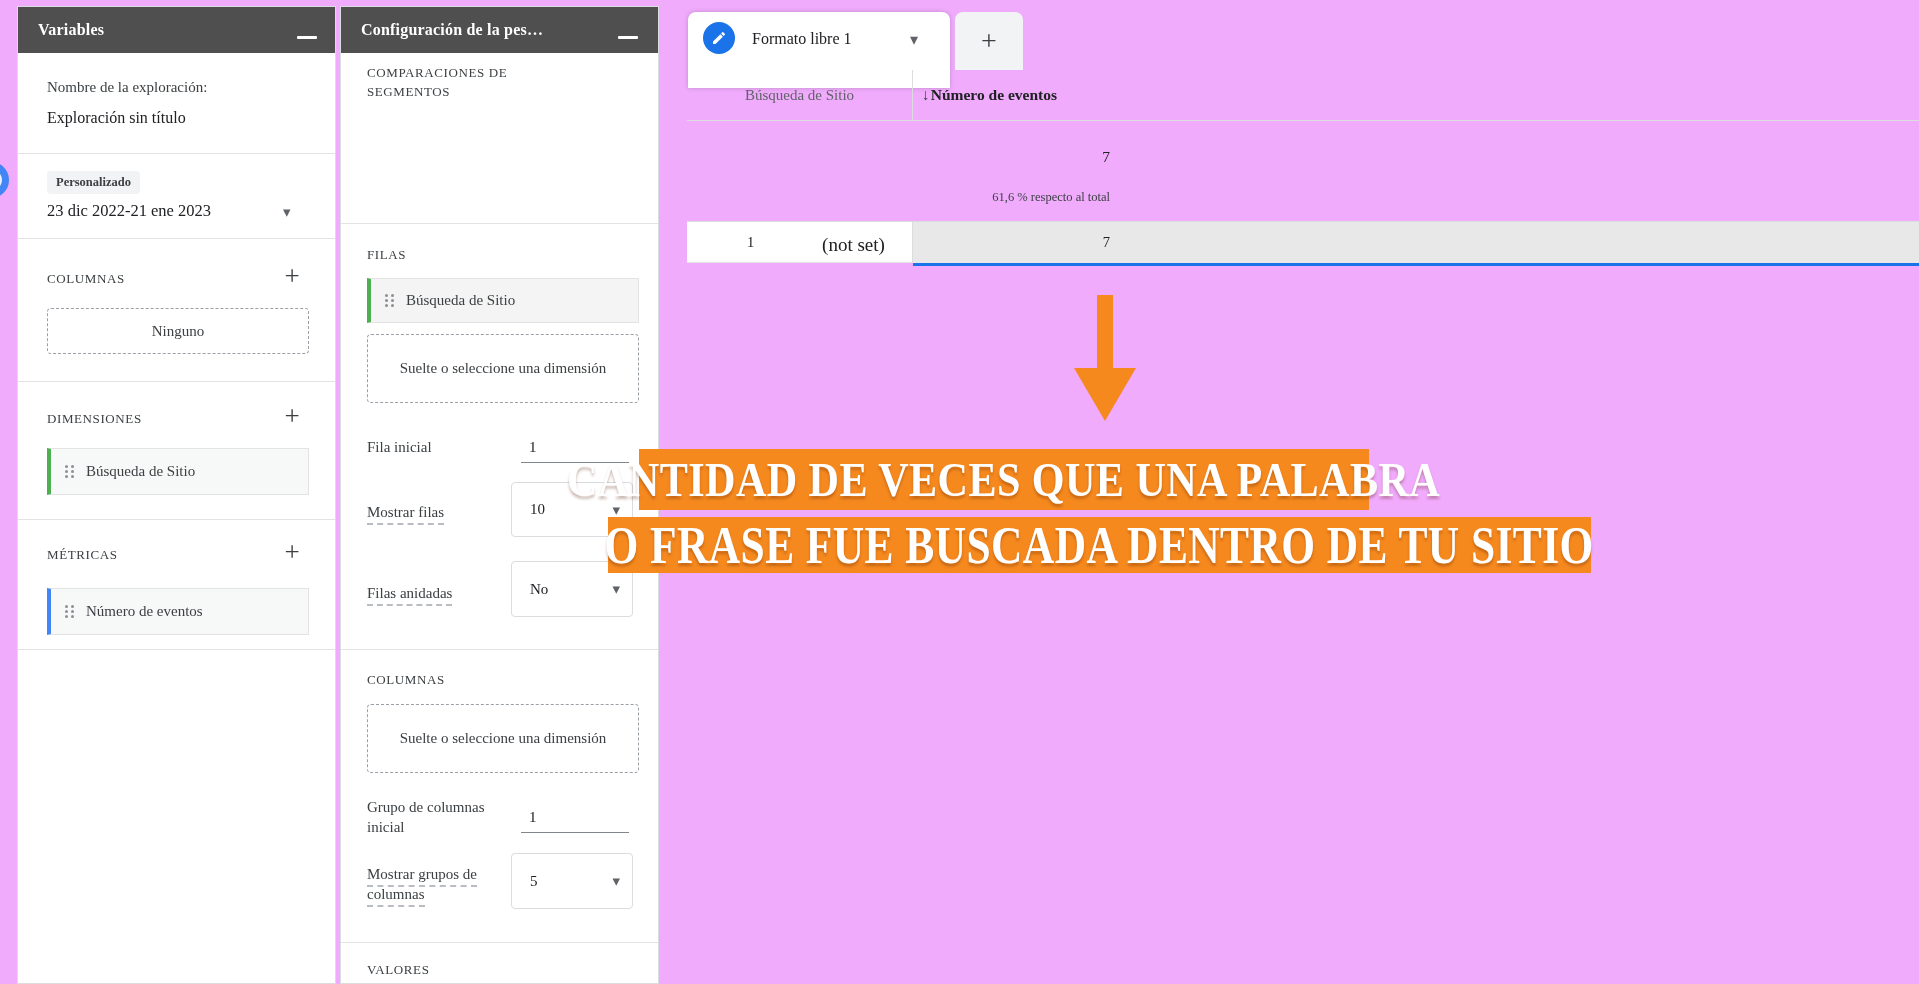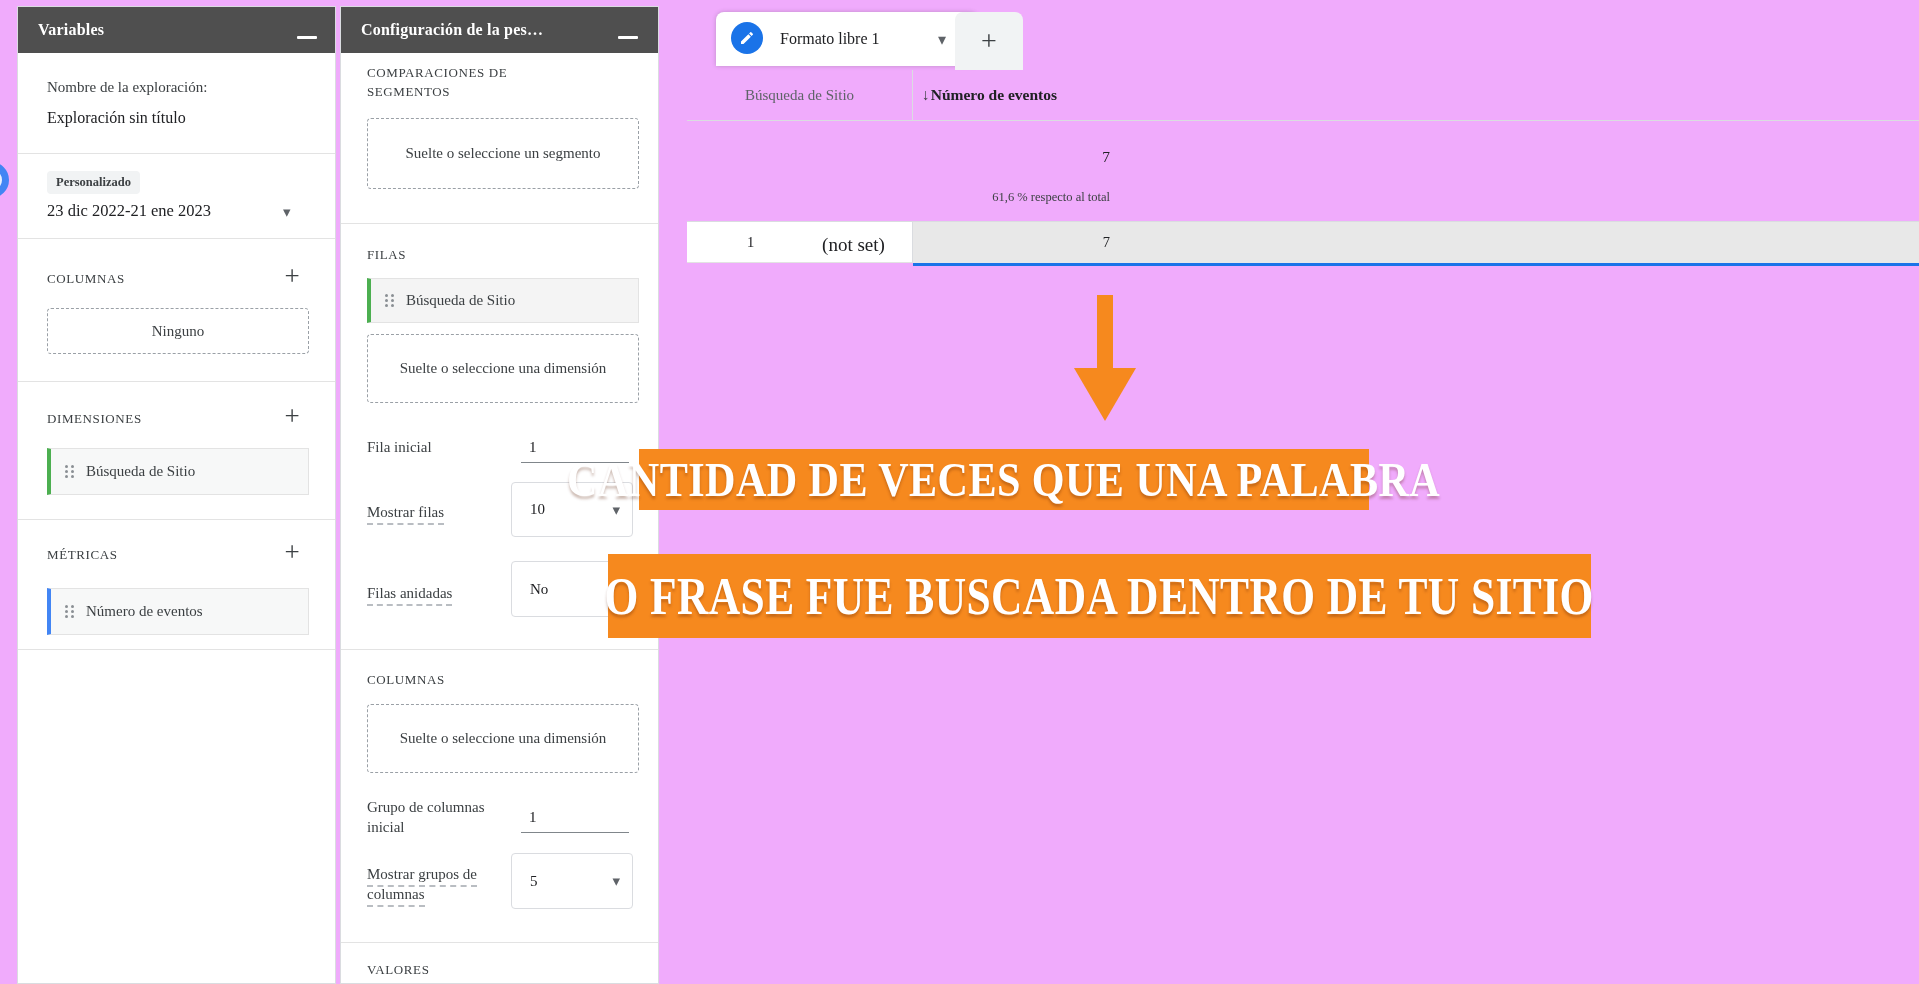--- a/index.html
+++ b/index.html
@@ -39,22 +39,22 @@
   .field-label{position:absolute;font-size:15px;color:#3c4043;line-height:20px;}
   .dash-underline{border-bottom:2px dashed #b9bdc2;padding-bottom:3px;
                   -webkit-box-decoration-break:clone;box-decoration-break:clone;margin-top:20px;}
   .num-input{position:absolute;border-bottom:1px solid #80868b;font-size:15px;color:#202124;
              padding:4px 0 6px 8px;box-sizing:border-box;cursor:text;}
   .select-box{position:absolute;border:1px solid #dadce0;border-radius:4px;background:#fff;display:flex;
               align-items:center;box-sizing:border-box;padding:0 12px 0 18px;font-size:15px;color:#202124;cursor:pointer;}
   .select-box .caret{margin-left:auto;color:#5f6368;font-size:15px;}
 
   
-  .tab{position:absolute;left:688px;top:12px;width:262px;height:54px;background:#fff;
-       border-radius:8px 8px 0 0;box-shadow:0 0 4px rgba(60,64,67,.28);display:flex;align-items:center;cursor:pointer;margin-left:28px;}
+  .tab{position:absolute;left:688px;top:12px;width:262px;height:76px;background:#fff;
+       border-radius:8px 8px 0 0;box-shadow:0 0 4px rgba(60,64,67,.28);display:flex;align-items:center;cursor:pointer;}
   .tab-circle{position:absolute;left:15px;top:10px;width:32px;height:32px;border-radius:50%;background:#1a73e8;
               display:flex;align-items:center;justify-content:center;}
   .tab-label{position:absolute;left:64px;font-size:16px;font-weight:500;color:#202124;top:18px;}
   .tab-caret{position:absolute;left:222px;top:18px;color:#5f6368;font-size:16px;}
   .add-tab{position:absolute;left:955px;top:12px;width:68px;height:58px;background:#f1f3f4;border-radius:8px 8px 0 0;
            display:flex;align-items:center;justify-content:center;font-size:28px;font-weight:300;color:#3c4043;cursor:pointer;}
 
   
   .thead{position:absolute;left:687px;top:70px;width:1232px;height:51px;border-bottom:1px solid #dadce0;box-sizing:border-box;}
   .th-dim{position:absolute;left:0;top:0;width:226px;height:50px;border-right:1px solid #dadce0;box-sizing:border-box;
@@ -77,21 +77,21 @@
   .r1-metric{position:absolute;left:913px;top:222px;width:1006px;height:41px;background:#e8e8e8;cursor:pointer;}
   .r1-metric-val{position:absolute;left:0;top:12px;width:197px;text-align:right;font-size:14.5px;color:#202124;}
   .r1-underline{position:absolute;left:913px;top:263px;width:1006px;height:3px;background:#1a73e8;}
 
   
   .arrow-svg{position:absolute;left:1070px;top:295px;}
   .banner{position:absolute;display:flex;align-items:center;justify-content:center;color:#fff;font-weight:700;
           white-space:nowrap;}
   .banner .squeeze{display:inline-block;transform:scaleX(.86);text-shadow:0 3px 3px rgba(90,30,0,.3);letter-spacing:.5px;}
   #banner-1{left:639px;top:449px;width:730px;height:61px;font-size:49px;}
-  #banner-2{left:608px;top:517px;width:983px;height:84px;font-size:53px;margin-top:37px;}
+  #banner-2{left:608px;top:517px;width:983px;height:56px;font-size:53px;}
 
   .edge-bubble{position:absolute;left:-27px;top:162px;width:36px;height:36px;border-radius:50%;
                border:7px solid #4285f4;background:#e8f0fe;box-sizing:border-box;cursor:pointer;}
 </style>
 </head>
 <body>
 
 <div id="screen">
 
   <div class="edge-bubble"></div>
@@ -152,21 +152,20 @@
     <div class="divider" style="top:642px;"></div>
   </div>
 
   <div class="panel" id="config-panel">
     <div class="panel-header">
       <span>Configuración de la pes…</span>
       <span class="minimize-bar"></span>
     </div>
 
     <div class="sec-label" style="left:26px;top:56px;width:210px;line-height:19px;">COMPARACIONES DE SEGMENTOS</div>
-    <div class="dashed-box" style="left:26px;top:111px;width:272px;height:71px;">Suelte o seleccione un segmento</div>
 
     <div class="divider" style="top:216px;"></div>
 
     <div class="sec-label" style="left:26px;top:240px;">FILAS</div>
     <div class="chip" style="left:26px;top:271px;width:272px;height:45px;background:#f4f4f4;">
       <span class="drag-dots">
           <i></i>
           <i></i>
           <i></i>
           <i></i>

